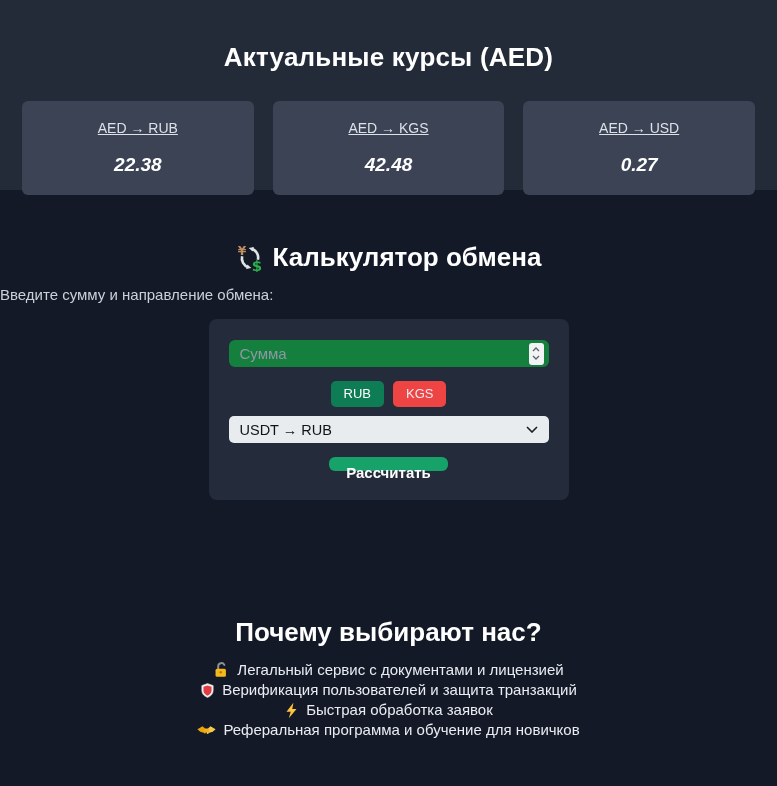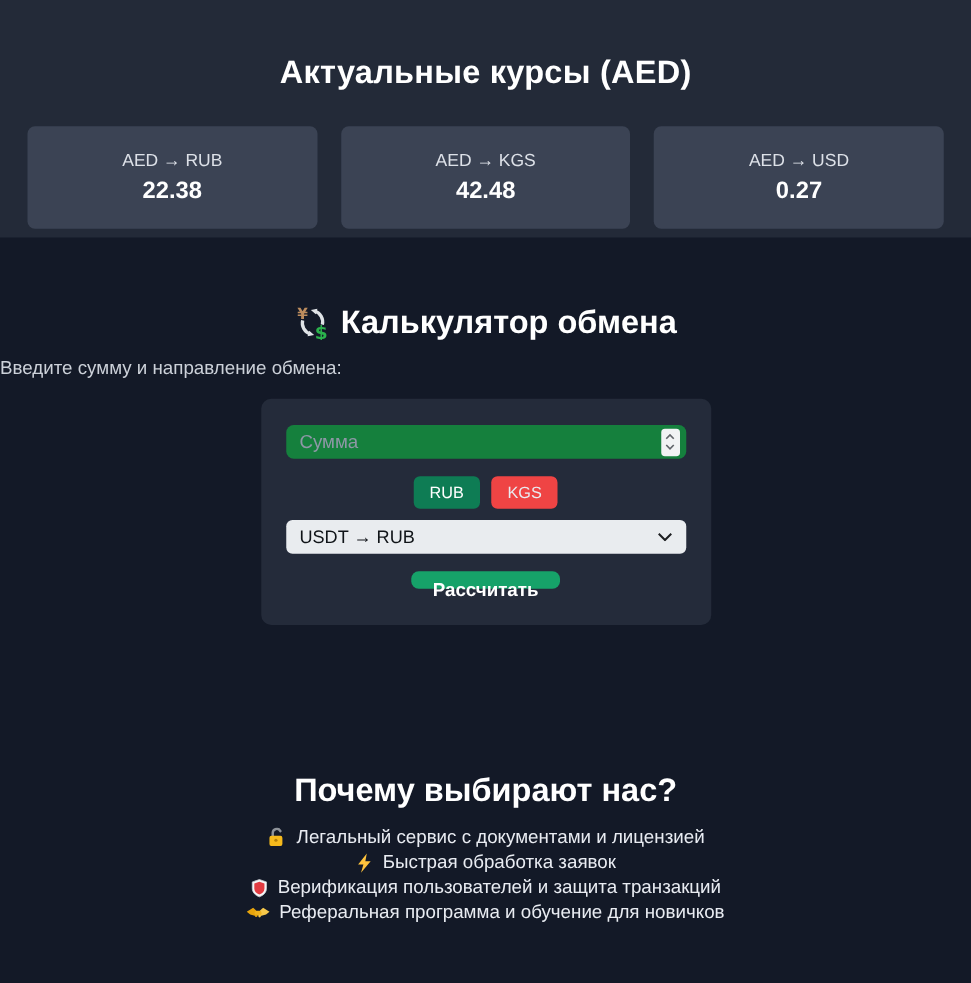--- a/index.html
+++ b/index.html
@@ -34,27 +34,29 @@
     flex:1;
     background:#3b4354;
     border-radius:6px;
     text-align:center;
     padding:19px 0;
   }
   .rate-label{
     font-size:14px;
     color:#dde1e8;
     line-height:17px;
+    text-decoration:underline;
   }
   .rate-value{
     font-size:19px;
     font-weight:700;
     color:#ffffff;
     line-height:23px;
-    margin-top:4px;
+    margin-top:16px;
+    font-style:italic;
   }
   
   .calc-section{padding-top:52px;}
   .calc-title{
     margin:0;
     display:flex;
     align-items:center;
     justify-content:center;
     gap:9px;
     font-size:26px;
@@ -252,35 +254,35 @@
           <path d="M12.6 7.8 V5 a3.8 3.8 0 0 1 7.2-1.6" transform="translate(-6.5,0)" fill="none" stroke="#8d9299" stroke-width="2.3" stroke-linecap="round"></path>
           <rect x="3" y="7.8" width="12.2" height="9.6" rx="1.8" fill="#f5b91c"></rect>
           <circle cx="9.1" cy="12" r="1.5" fill="#b27d08"></circle>
         </svg>
       </span>
       <span>Легальный сервис с документами и лицензией</span>
     </div>
 
     <div class="why-item">
       <span class="icon">
-        <svg width="15" height="17" viewBox="0 0 18 22">
-          <path d="M11.5 1 L2.5 12.5 h5.5 l-2.5 8.5 L15.5 9 h-5.5 z" fill="#ffc33d"></path>
-        </svg>
-      </span>
-      <span>Быстрая обработка заявок</span>
-    </div>
-
-    <div class="why-item">
-      <span class="icon">
         <svg width="15" height="17" viewBox="0 0 20 20">
           <path d="M10 .8 L17.6 3.4 V10 c0 4.6-3.1 7.6-7.6 9.3 C5.5 17.6 2.4 14.6 2.4 10 V3.4 Z" fill="#f4f6f7" stroke="#c9ced4" stroke-width="0.8"></path>
           <path d="M10 3.2 L15.4 5.1 V10 c0 3.3-2.1 5.5-5.4 6.9 C6.7 15.5 4.6 13.3 4.6 10 V5.1 Z" fill="#e23b41"></path>
         </svg>
       </span>
       <span>Верификация пользователей и защита транзакций</span>
+    </div>
+
+    <div class="why-item">
+      <span class="icon">
+        <svg width="15" height="17" viewBox="0 0 18 22">
+          <path d="M11.5 1 L2.5 12.5 h5.5 l-2.5 8.5 L15.5 9 h-5.5 z" fill="#ffc33d"></path>
+        </svg>
+      </span>
+      <span>Быстрая обработка заявок</span>
     </div>
 
     <div class="why-item">
       <span class="icon">
         <svg width="19" height="13" viewBox="0 0 24 16">
           <path d="M.5 6.5 L7 2.5 12 7 9.5 11 4 9.5 Z" fill="#e8a40c"></path>
           <path d="M23.5 6.5 L17 2.5 12 7 14.5 11 20 9.5 Z" fill="#f7c94b"></path>
           <rect x="8.5" y="5.5" width="7" height="5" rx="2.4" fill="#f2b31c"></rect>
           <circle cx="10" cy="10.6" r="1.3" fill="#e8a40c"></circle>
           <circle cx="13.5" cy="11" r="1.3" fill="#f7c94b"></circle>

